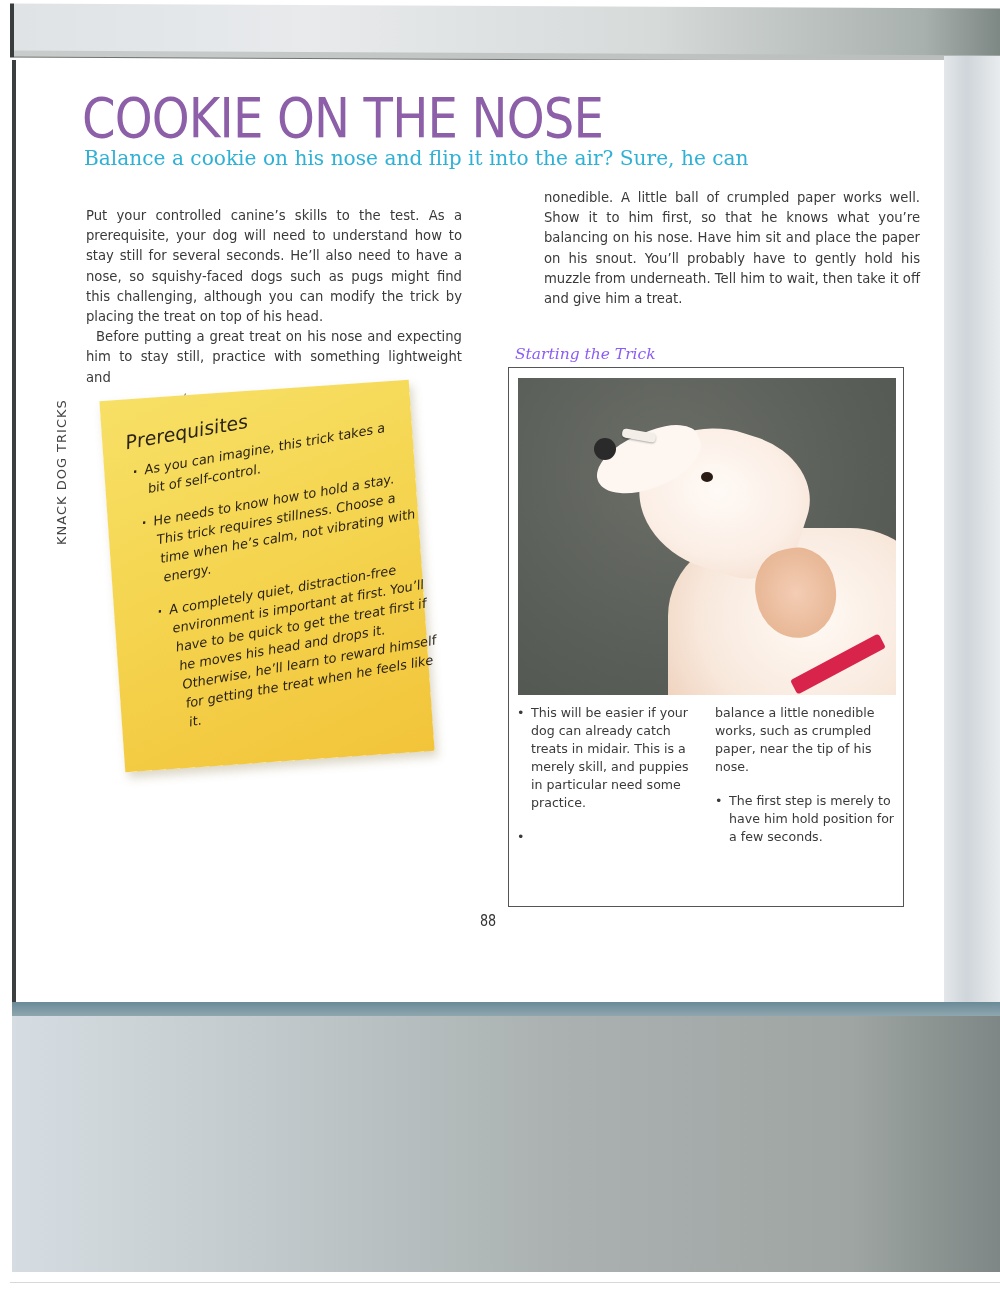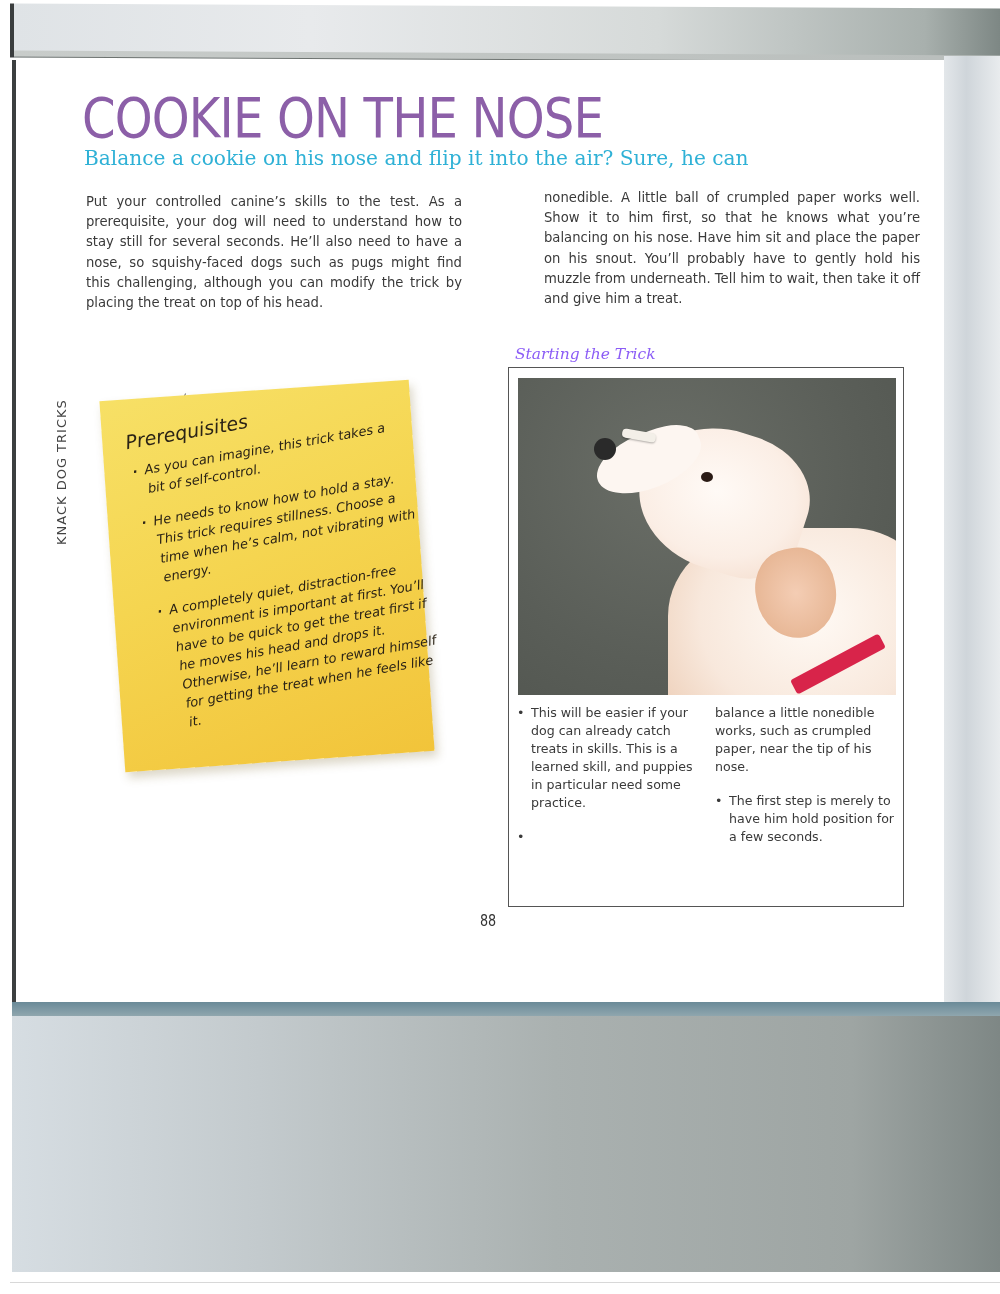--- a/index.html
+++ b/index.html
@@ -60,21 +60,21 @@
   }
 
   
   .col {
     position: absolute; font-family: "DejaVu Sans", sans-serif;
     font-size: 13.2px; line-height: 20.2px; color: #3a3a3a;
     text-align: justify;
   }
   .col p { margin: 0; }
   .col p.indent { text-indent: 10px; }
-  .col-left { left: 86px; top: 192px; width: 376px; }
+  .col-left { left: 86px; top: 206px; width: 376px; }
   .col-right { left: 544px; top: 188px; width: 376px; }
 
   .section-caption {
     position: absolute; left: 515px; top: 345px;
     font-family: "DejaVu Serif", serif; font-style: italic;
     font-size: 15.5px; color: #8b5cf6;
   }
 
   
   .side-label {
@@ -184,20 +184,21 @@
 <div class="bottom-band"></div>
 <div class="bottom-rule"></div>
 
 <div class="page"></div>
 
 <h1 class="title">COOKIE ON THE NOSE</h1>
 <div class="subtitle">Balance a cookie on his nose and flip it into the air? Sure, he can</div>
 
 <div class="col col-left">
   <p>Put your controlled canine’s skills to the test. As a prerequisite, your dog will need to understand how to stay still for several seconds. He’ll also need to have a nose, so squishy-faced dogs such as pugs might find this challenging, although you can modify the trick by placing the treat on top of his head.</p>
+  <p class="indent">Before putting a great treat on his nose and expecting him to stay still, practice with something lightweight and</p>
 </div>
 
 <div class="col col-right">
   <p>nonedible. A little ball of crumpled paper works well. Show it to him first, so that he knows what you’re balancing on his nose. Have him sit and place the paper on his snout. You’ll probably have to gently hold his muzzle from underneath. Tell him to wait, then take it off and give him a treat.</p>
 </div>
 
 <div class="side-label">KNACK DOG TRICKS</div>
 
 <div class="pencil-mark"></div>
 <div class="sticky-wrap">
@@ -224,21 +225,21 @@
     <div class="dog-treat"></div>
     <div class="dog-eye"></div>
     <div class="dog-ear"></div>
     <div class="dog-collar"></div>
   </div>
 
   <div class="photo-bullets">
     <div class="pb-col">
       <div class="pb-item">
         <span class="dot">•</span>
-        <span>This will be easier if your dog can already catch treats in skills. This is a learned skill, and puppies in particular need some practice.</span>
+        <span>This will be easier if your dog can already catch treats in midair. This is a merely skill, and puppies in particular need some practice.</span>
       </div>
       <div class="pb-item">
         <span class="dot">•</span>
       </div>
     </div>
     <div class="pb-col">
       <div class="pb-item cont">
         <span>balance a little nonedible works, such as crumpled paper, near the tip of his nose.</span>
       </div>
       <div class="pb-item">

